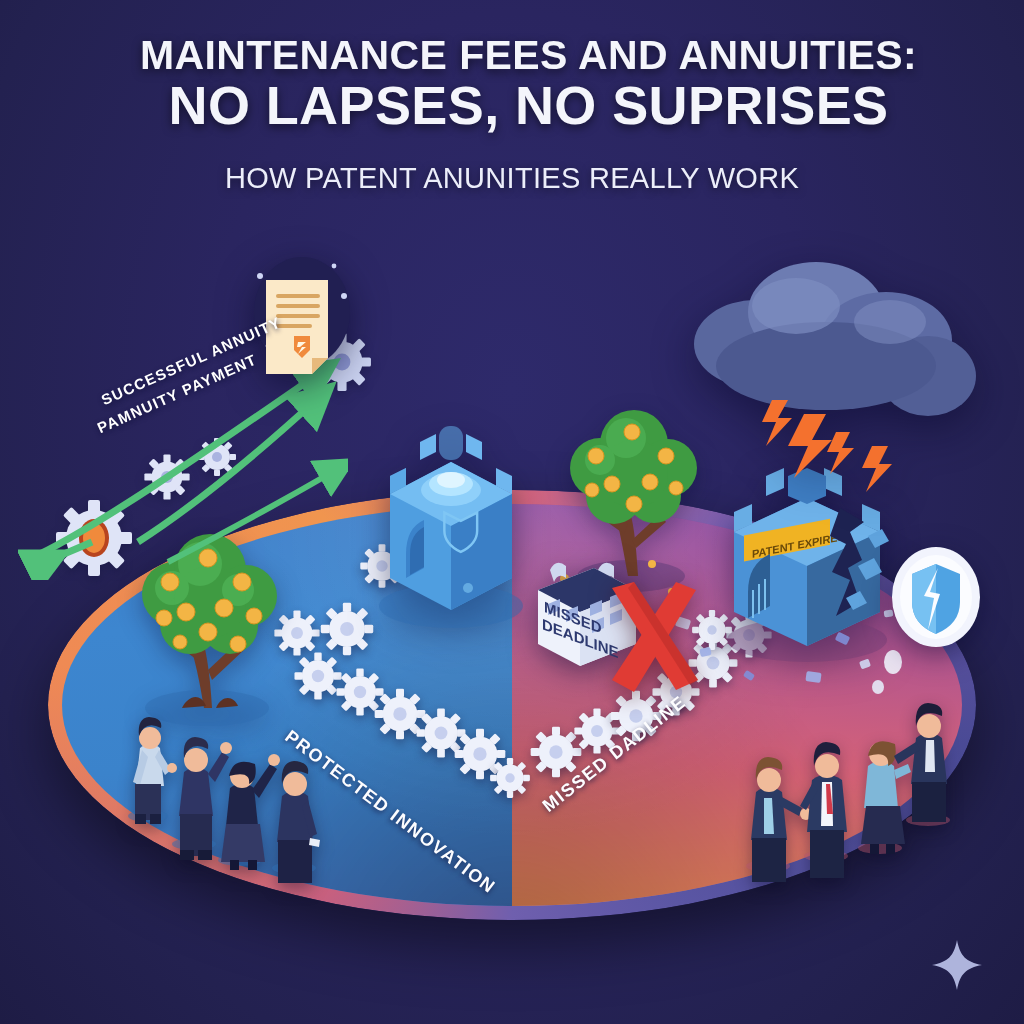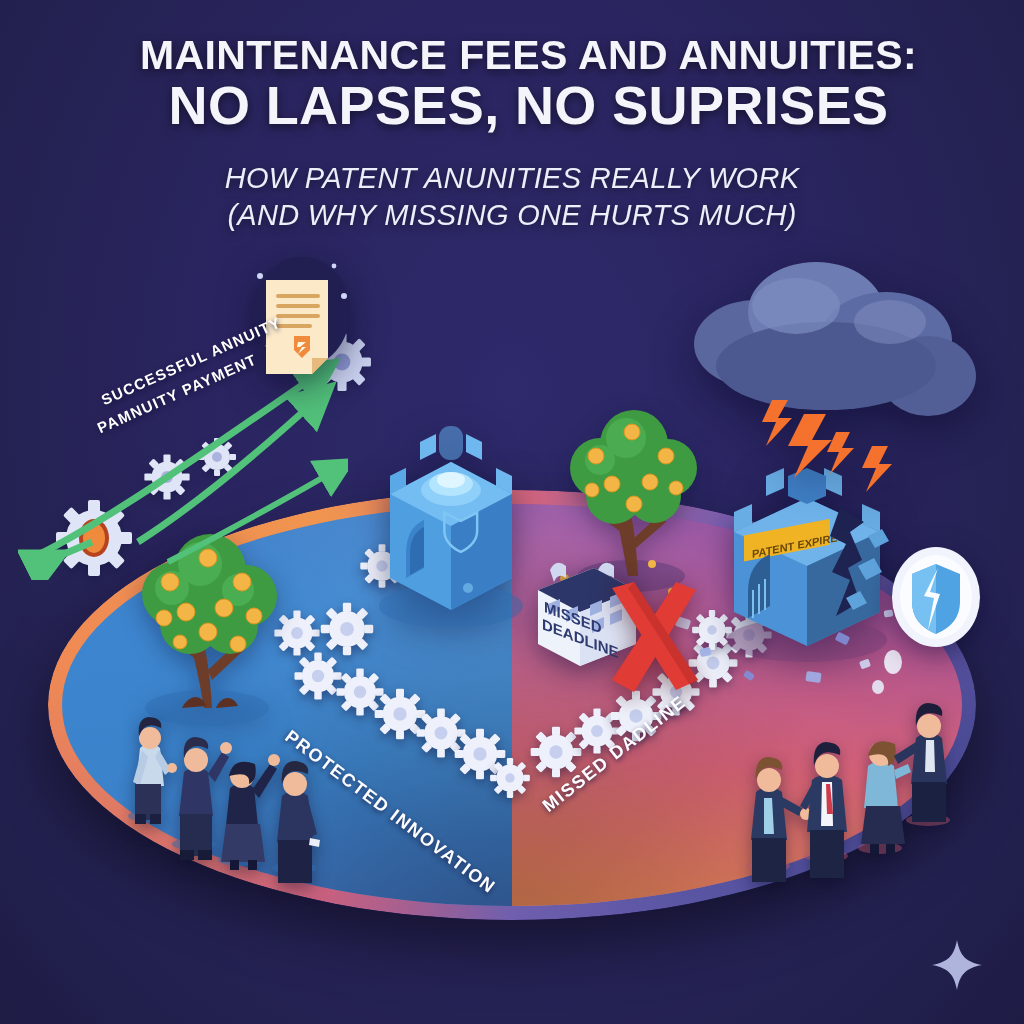--- a/index.html
+++ b/index.html
@@ -13,21 +13,21 @@
   
   .titleblock{position:absolute;left:0;right:0;top:34px;text-align:center;z-index:40;padding-left:33px;}
   .t-line{
     color:#f4f5fb;font-weight:700;letter-spacing:.4px;
     text-shadow:0 3px 10px rgba(0,0,0,.55);line-height:1.06;
   }
   .t1{font-size:41px;}
   .t2{font-size:54px;}
   .subblock{position:absolute;left:0;right:0;top:160px;text-align:center;z-index:40;}
   .s-line{color:#eceefa;font-size:29px;font-weight:400;letter-spacing:.3px;line-height:1.28;
-          text-shadow:0 2px 8px rgba(0,0,0,.5);font-style:italic;}
+          text-shadow:0 2px 8px rgba(0,0,0,.5);}
 
   
   #disc{
     position:absolute;left:48px;top:490px;width:928px;height:430px;border-radius:50%;
     overflow:hidden;z-index:10;
     box-shadow:0 26px 60px rgba(0,0,0,.45);
   }
   #disc .rim{
     position:absolute;inset:0;border-radius:50%;
     background:
@@ -114,21 +114,20 @@
 <body>
 
 <div id="stage">
 
   <div class="titleblock">
     <div class="t-line t1">MAINTENANCE FEES AND ANNUITIES:</div>
     <div class="t-line t2">NO LAPSES, NO SUPRISES</div>
   </div>
   <div class="subblock">
     <div class="s-line">HOW PATENT ANUNITIES REALLY WORK</div>
-    <div class="s-line">(AND WHY MISSING ONE HURTS MUCH)</div>
   </div>
 
   <div id="disc">
     <div class="rim"></div>
     <div class="face">
       <div class="half-l"></div>
       <div class="half-r"></div>
       <div class="disc-shade"></div>
     </div>
   </div>

